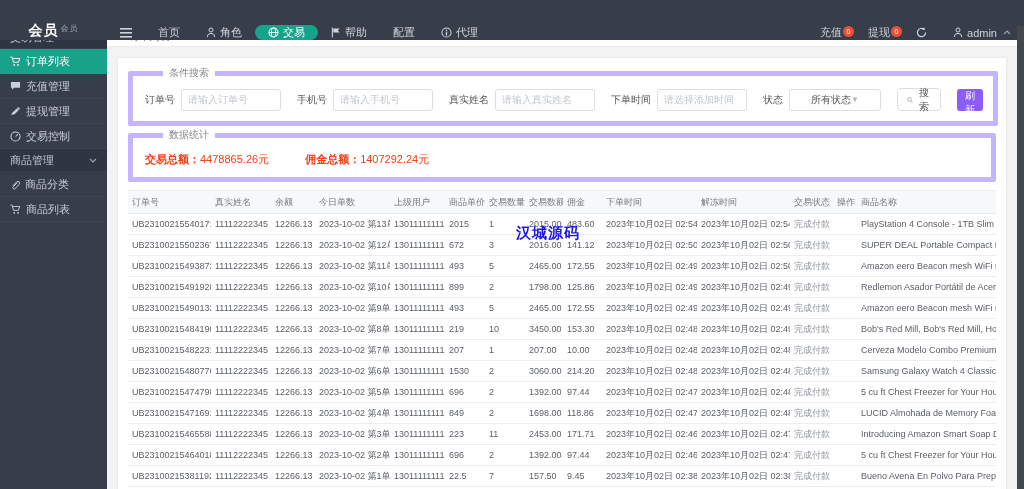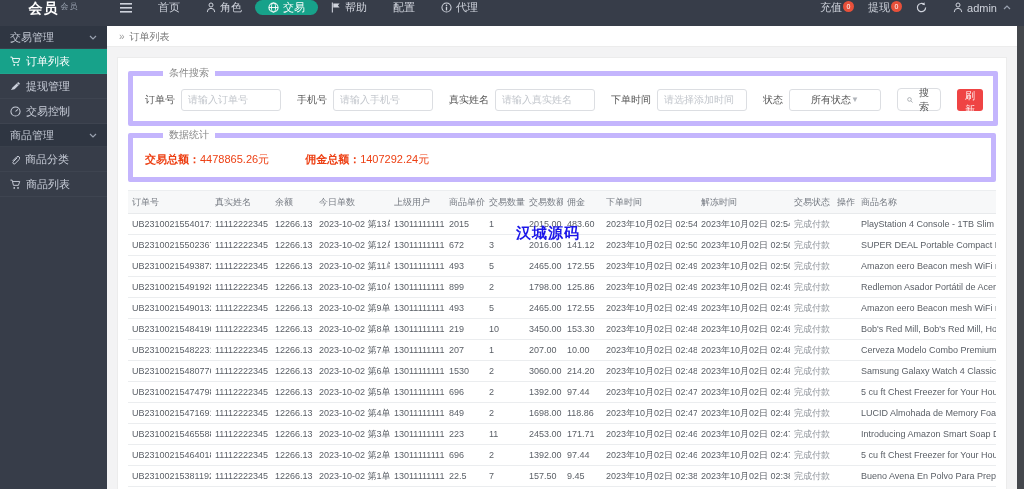--- a/index.html
+++ b/index.html
@@ -1,21 +1,21 @@
 <!DOCTYPE html>
 <html><head>
 <meta charset="utf-8">
 <style>
   * { box-sizing: border-box; margin: 0; padding: 0; }
   html, body { width: 1024px; height: 489px; overflow: hidden; background: #f3f3f4;
     font-family: "Liberation Sans", "DejaVu Sans", sans-serif; }
 
   
-  .topbar { position: absolute; top: 0; left: 0; width: 1024px; height: 26px;
-    background: #373d49; color: #cfd3dc; display: flex; align-items: flex-start; z-index: 30; }
+  .topbar { position: absolute; top: 0; left: 0; width: 1024px; height: 40px;
+    background: #373d49; color: #cfd3dc; display: flex; align-items: flex-end; z-index: 30; }
   .logo { width: 107px; display: flex; align-items: center; justify-content: center;
     color: #fff; font-size: 14px; font-weight: bold; letter-spacing: 1px; background: #373d49; }
   .logo sup { font-size: 8px; color: #98a0ae; font-weight: normal; margin-left: 2px; transform: translateY(-3px); }
   .nav { display: flex; align-items: stretch; }
   .nav-item { display: flex; align-items: center; gap: 4px; padding: 0 13px; font-size: 11px;
     cursor: pointer; position: relative; color: #cfd3dc; }
   .nav-item.active { background: #17a28a; color: #fff; border-radius: 11px; }
   .nav-item svg { display: block; }
   .nav-right { margin-left: auto; display: flex; align-items: stretch; }
   .badge { position: absolute; top: 1px; right: 1px; min-width: 11px; height: 11px; border-radius: 6px;
@@ -50,21 +50,21 @@
   .field label { color: #555; }
   .field input { width: 100px; height: 22px; border: 1px solid #dcdee2; border-radius: 3px;
     padding: 0 6px; font-size: 10px; color: #555; outline: none; font-family: inherit; }
   .field input::placeholder { color: #c2c6cc; }
   .select { width: 92px; height: 22px; border: 1px solid #dcdee2; border-radius: 3px;
     display: flex; align-items: center; justify-content: center; padding: 0 6px;
     font-size: 10px; color: #555; cursor: pointer; background: #fff; }
   .select .caret { color: #b0b4ba; font-size: 8px; }
   .btn-search { height: 23px; display: flex; align-items: center; gap: 4px; background: #fff;
     border: 1px solid #dcdee2; border-radius: 4px; padding: 0 9px; font-size: 10px; color: #555; cursor: pointer; }
-  .btn-refresh { height: 22px; background: #ef4444; color: #fff; border: none; border-radius: 3px;
+  .btn-refresh { height: 22px; background: #8b5cf6; color: #fff; border: none; border-radius: 3px;
     padding: 0 8px; font-size: 10px; cursor: pointer; font-family: inherit; }
 
   .stats-row { display: flex; gap: 36px; font-size: 11px; color: #ed4014; padding-top: 2px; }
   .stat b { font-weight: bold; }
 
   .table-wrap { margin-top: 8px; overflow: hidden; width: 100%; }
   table { border-collapse: collapse; table-layout: fixed; width: 969px; font-size: 9px; color: #5a5f66; }
   th { background: #f7f8f9; border-top: 1px solid #eceef0; border-bottom: 1px solid #e8eaec;
     font-weight: normal; color: #757a82; text-align: left; height: 23px; padding: 0 4px; white-space: nowrap; overflow: hidden; }
   td { height: 21px; border-bottom: 1px solid #ebedef; padding: 0 4px; white-space: nowrap; overflow: hidden; }
@@ -163,20 +163,26 @@
       <polyline points="1,1 4,4 7,1" fill="none" stroke="#9aa2b0" stroke-width="1.2"></polyline>
     </svg>
   </div>
   <div class="side-item active">
     <svg width="11" height="11" viewBox="0 0 13 12">
       <path d="M0.5 0.8 h2 l1.6 6.2 h5.8 l1.6-4.6 h-8" fill="none" stroke="#fff" stroke-width="1.1"></path>
       <circle cx="5" cy="10" r="1" fill="#fff"></circle>
         <circle cx="9.5" cy="10" r="1" fill="#fff"></circle>
     </svg>
     <span>订单列表</span>
+  </div>
+  <div class="side-item">
+    <svg width="11" height="10" viewBox="0 0 12 11">
+      <path d="M1 1 h10 v6.5 h-6.5 l-2.2 2.2 v-2.2 h-1.3 z" fill="#c9ced9"></path>
+    </svg>
+    <span>充值管理</span>
   </div>
   <div class="side-item">
     <svg width="11" height="10" viewBox="0 0 12 11">
       <path d="M1 10 l4-1 6-6 -2-2 -6 6 z" fill="#c9ced9"></path>
       <line x1="7.5" y1="2.5" x2="9.5" y2="4.5" stroke="#373d49" stroke-width="0.8"></line>
     </svg>
     <span>提现管理</span>
   </div>
   <div class="side-item">
     <svg width="11" height="11" viewBox="0 0 12 12">

